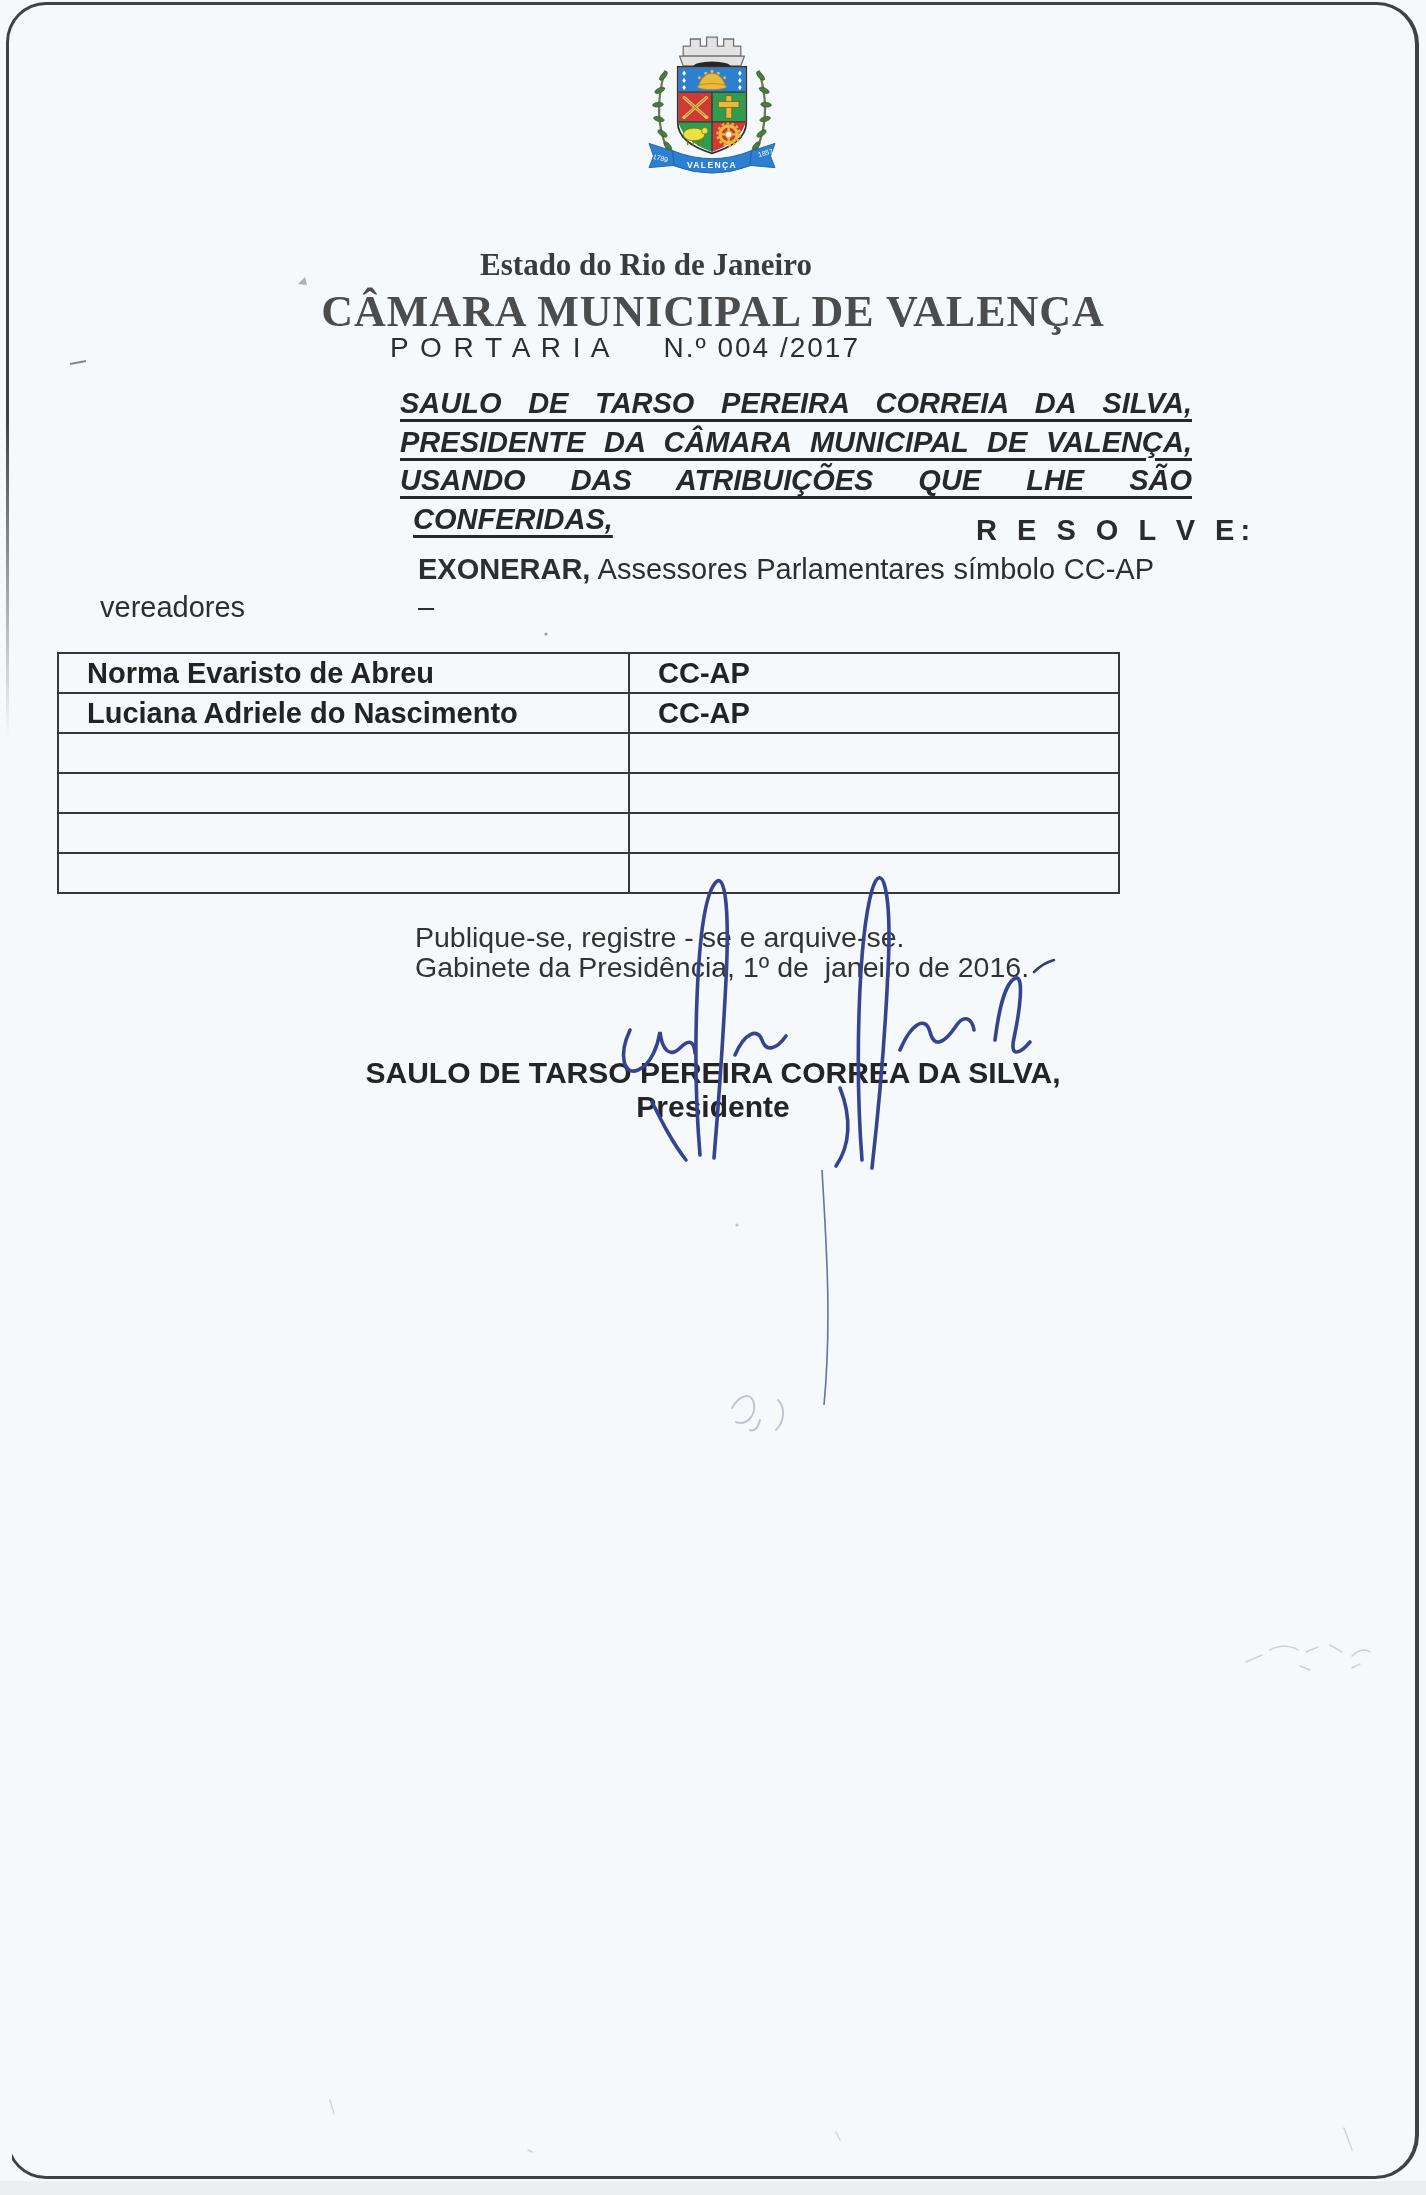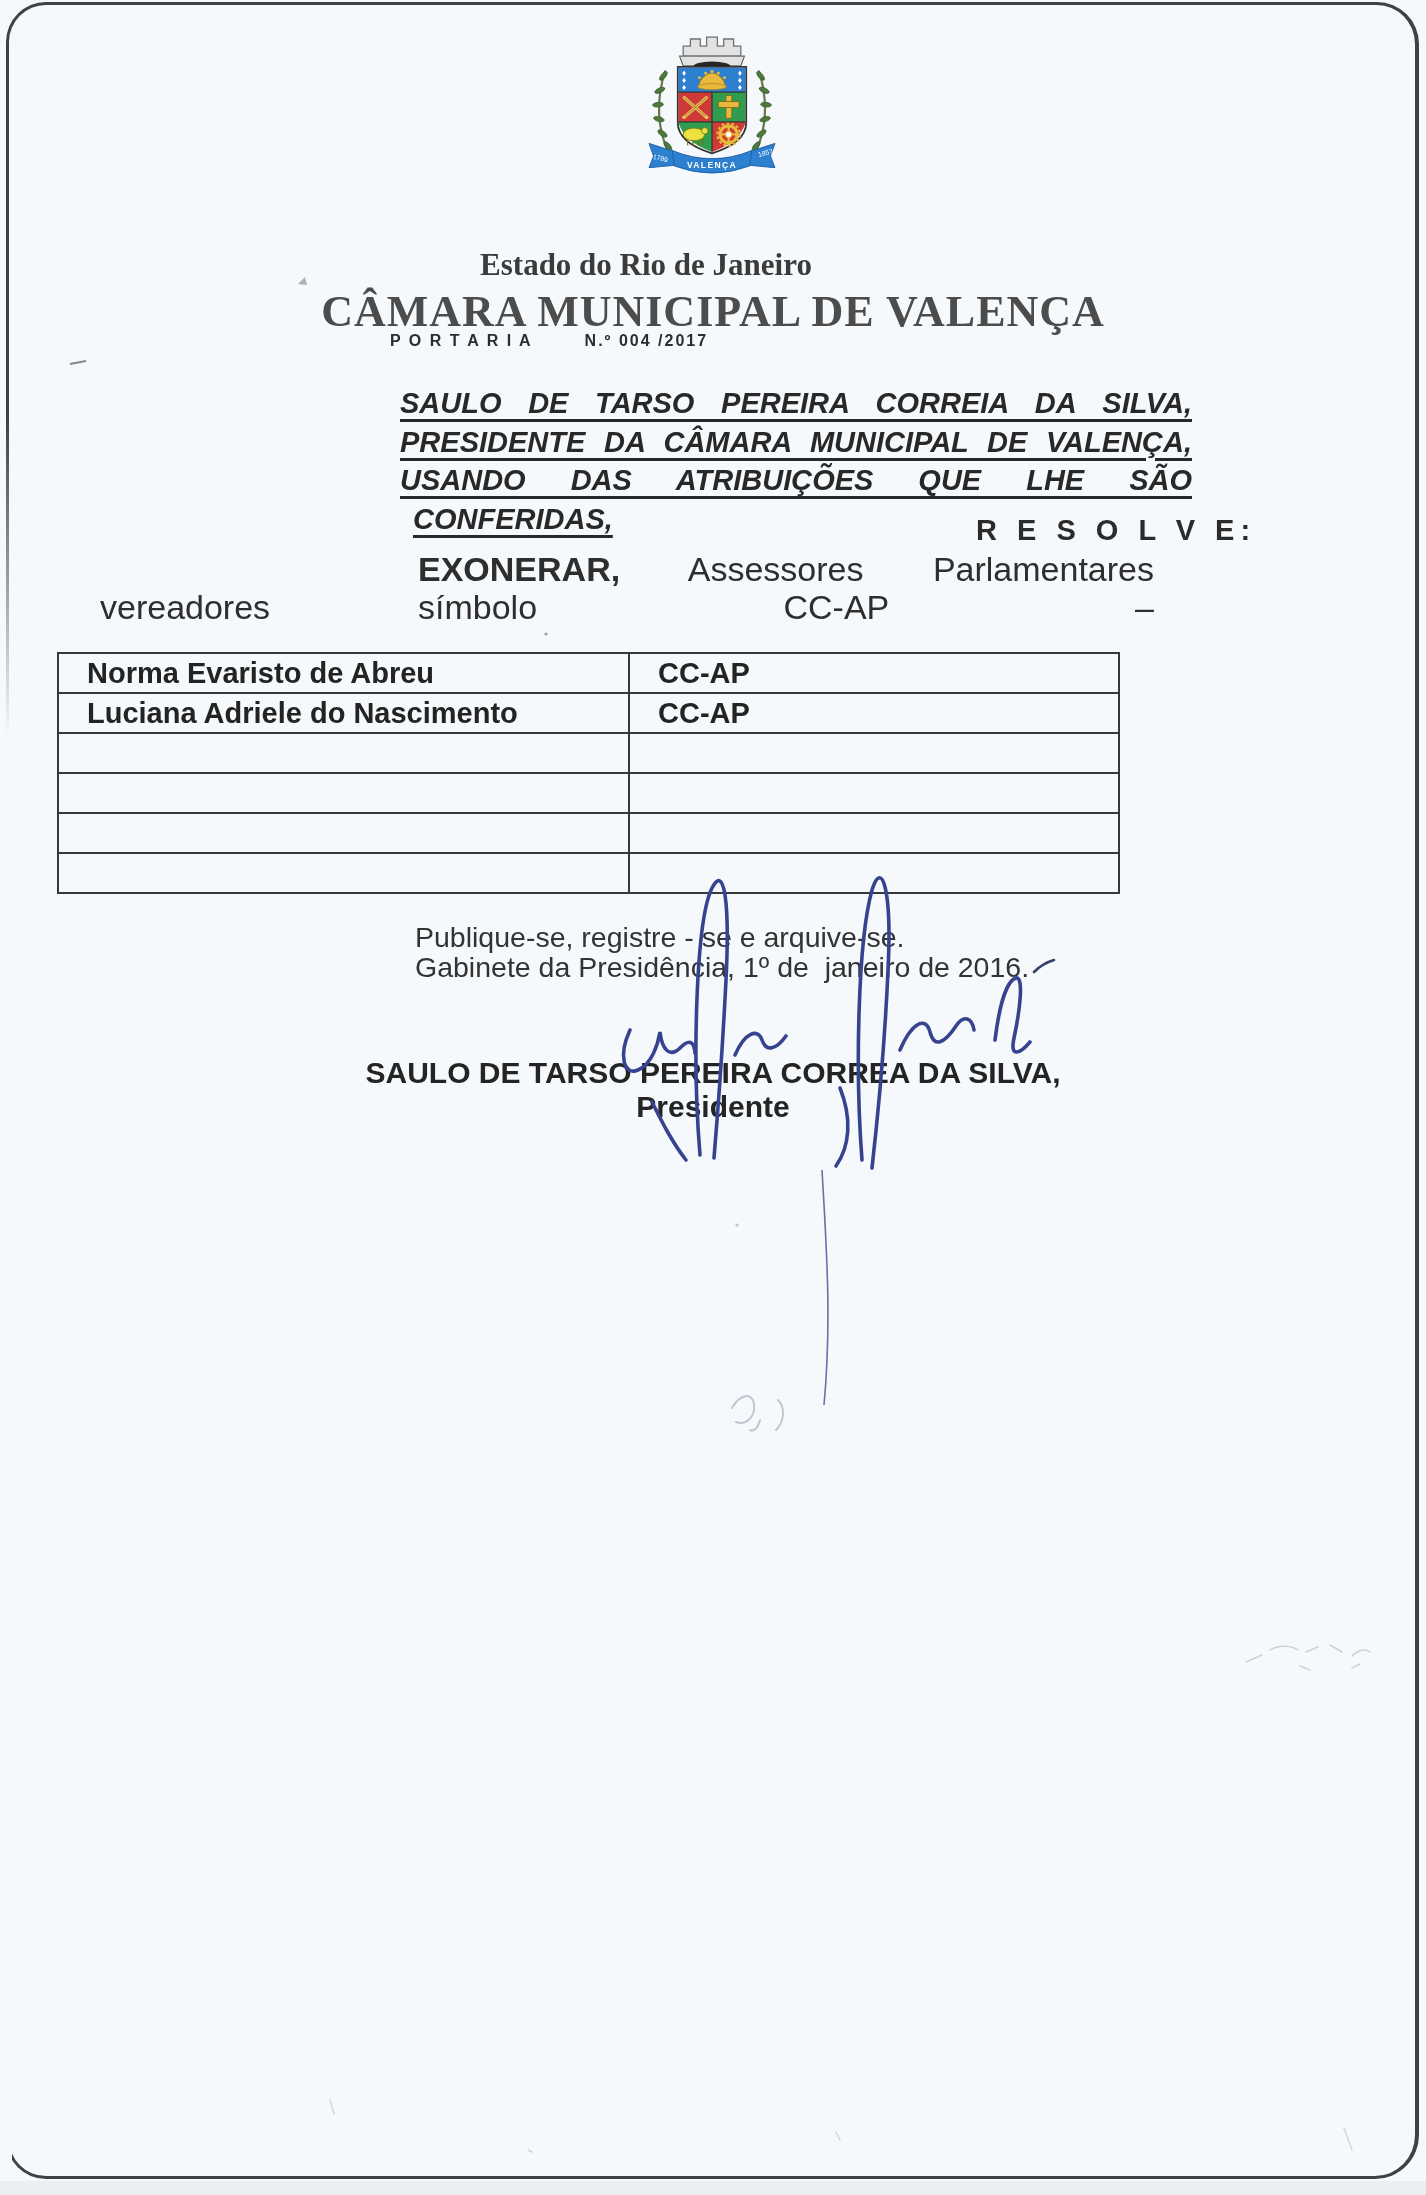--- a/index.html
+++ b/index.html
@@ -40,21 +40,21 @@
   }
   .camara{
     position:absolute;left:0;top:286px;width:1426px;
     text-align:center;
     font-family:"Liberation Serif",serif;
     font-weight:bold;font-size:44px;color:#4c4c4c;
     letter-spacing:1px;z-index:1;
   }
   .portaria{
     position:absolute;left:390px;top:332px;
-    font-weight:bold;font-size:16px;color:#2d2d2d;
+    font-weight:normal;font-size:28px;color:#2d2d2d;
     letter-spacing:2px;white-space:pre;z-index:2;
   }
   .portaria .gap{display:inline-block;width:52px;}
 
   .preamble{
     position:absolute;left:400px;top:384px;width:792px;
     font-weight:bold;font-size:29px;color:#282828;
   }
   .preamble-line{
     height:38.5px;line-height:38.5px;
@@ -67,21 +67,21 @@
   }
   .preamble-line.last{text-align:left;text-align-last:left;margin-left:13px;}
 
   .resolve{
     position:absolute;left:976px;top:514px;
     font-weight:bold;font-size:29px;letter-spacing:6px;color:#2b2b2b;
   }
 
   .operative{
     position:absolute;left:100px;top:550px;width:1054px;
-    font-size:34px;color:#2e2e2e;
+    font-size:29px;color:#2e2e2e;
   }
   .op-line{height:38px;line-height:38px;}
   .op-line.justify{text-align:justify;text-align-last:justify;}
   .op-line.indent{padding-left:318px;width:736px;}
   .bold{font-weight:bold;}
 
   table.exoneration{
     position:absolute;left:57px;top:652px;
     width:1061px;border-collapse:collapse;table-layout:fixed;
     font-size:29px;font-weight:bold;color:#232323;

